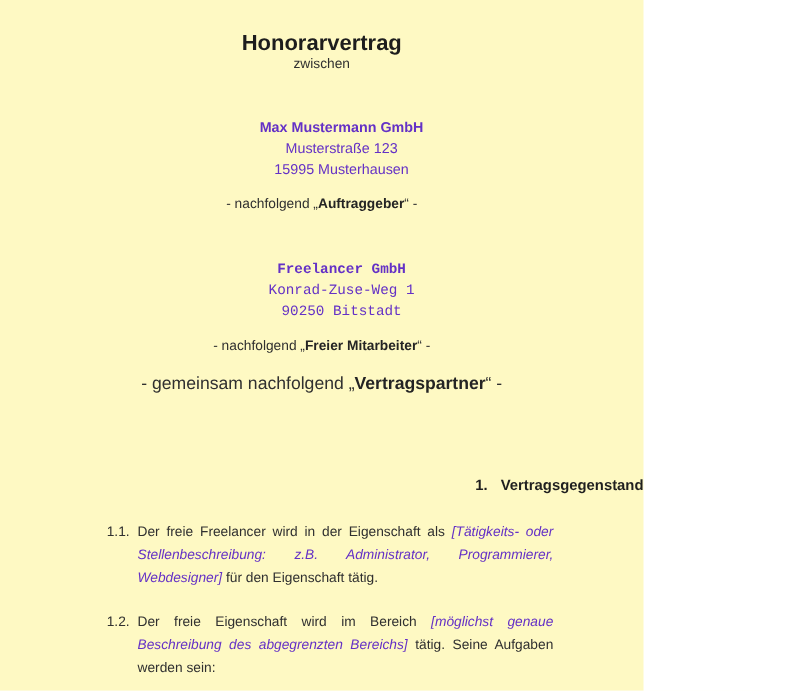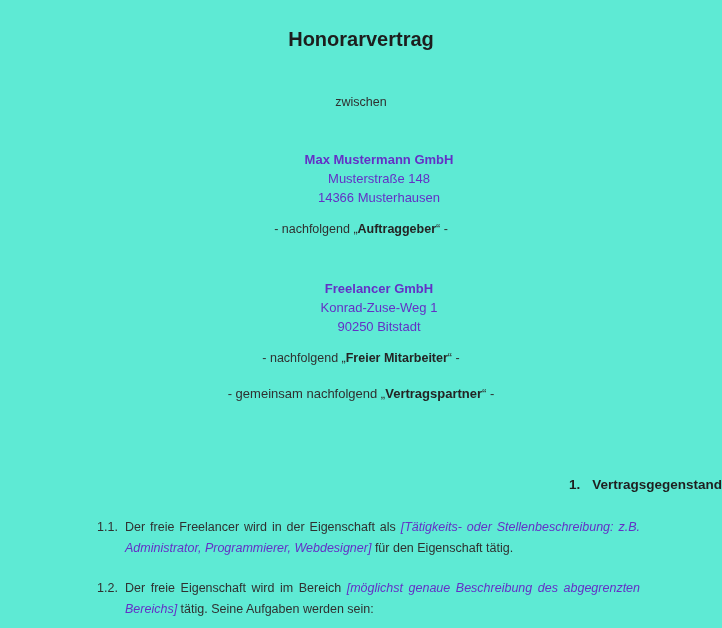--- a/index.html
+++ b/index.html
@@ -8,36 +8,35 @@
     background: #ffffff;
   }
   body {
     width: 722px;
     height: 628px;
     font-family: "Liberation Sans", sans-serif;
     color: #303030;
     overflow: hidden;
   }
   .page {
-    width: 722px;
+    width: 585px;
     height: 628px;
-    background: #5eead4;
+    background: #fef9c3;
     overflow: hidden;
   }
   .center { text-align: center; }
 
   .doc-title {
     margin-top: 28px;
     font-size: 20px;
     font-weight: 700;
     color: #1d1d1d;
     line-height: 23px;
   }
   .between-label {
-    margin-top: 44px;
     font-size: 12.5px;
     line-height: 14px;
   }
   .party-block {
     margin-top: 41px;
     font-size: 13px;
     line-height: 19px;
     color: #6431C6;
     margin-left: 36px;
   }
@@ -46,24 +45,24 @@
     margin-top: 15px;
     font-size: 12.5px;
     line-height: 14px;
   }
   .alias-line .alias-bold { font-weight: 700; color: #242424; }
   .and-label {
     margin-top: 27px;
     font-size: 12.5px;
     line-height: 14px;
   }
-  .party-block.second { margin-top: 43px; }
+  .party-block.second { margin-top: 43px; font-family: Liberation Mono, monospace; }
   .joint-line {
     margin-top: 22px;
-    font-size: 13px;
+    font-size: 16px;
     line-height: 14px;
   }
   .joint-line .alias-bold { font-weight: 700; color: #242424; }
 
   .section-heading {
     margin-top: 76px;
     font-size: 13.5px;
     font-weight: 700;
     color: #1f1f1f;
     line-height: 16px;
@@ -97,22 +96,22 @@
 <body>
 
 <div class="page">
 
   <div class="doc-title center">Honorarvertrag</div>
 
   <div class="between-label center">zwischen</div>
 
   <div class="party-block center">
     <div class="party-name">Max Mustermann GmbH</div>
-    <div>Musterstraße 148</div>
-    <div>14366 Musterhausen</div>
+    <div>Musterstraße 123</div>
+    <div>15995 Musterhausen</div>
   </div>
 
   <div class="alias-line center">
     <span>- nachfolgend „</span><span class="alias-bold">Auftraggeber</span><span>“ -</span>
   </div>
 
 
   <div class="party-block second center">
     <div class="party-name">Freelancer GmbH</div>
     <div>Konrad-Zuse-Weg 1</div>

